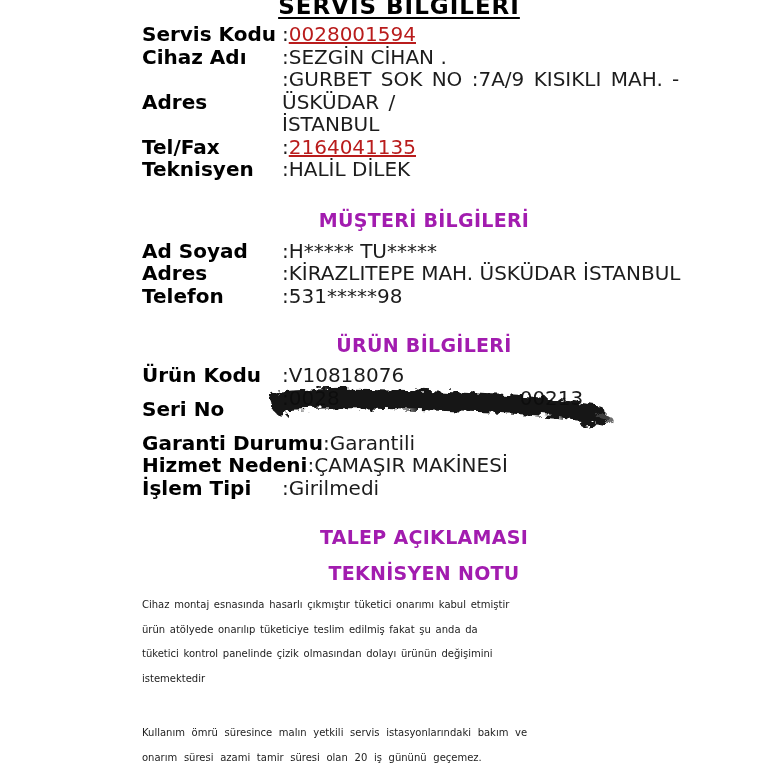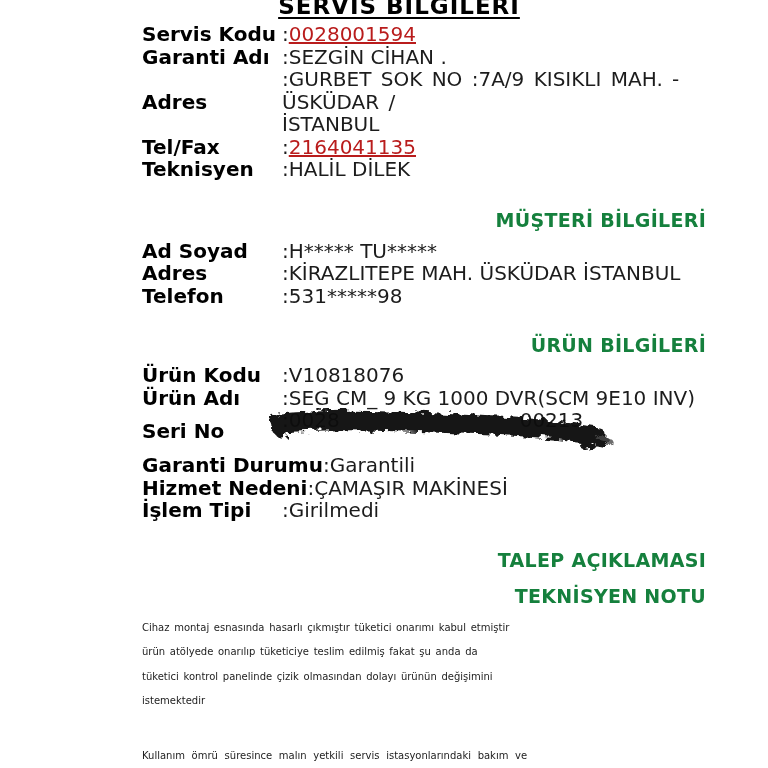--- a/index.html
+++ b/index.html
@@ -23,23 +23,23 @@
     font-size:23px;font-weight:bold;color:#000;
     line-height:26px;letter-spacing:1px;
     width:564px;text-align:center;
     position:relative;left:-25px;
     text-decoration:underline;
     text-decoration-thickness:2px;
     text-underline-offset:3px;
     margin:0 0 0 0;
   }
   .h2{
-    font-size:19px;font-weight:bold;color:#15803d;
+    font-size:19px;font-weight:bold;color:#a21caf;
     line-height:21px;letter-spacing:0.3px;
-    width:564px;text-align:right;
+    width:564px;text-align:center;
     margin:0;
   }
   .h2.customer{margin-top:29px;margin-bottom:9px;}
   .h2.product{margin-top:28px;margin-bottom:8px;}
   .h2.request{margin-top:28px;}
   .h2.technote{margin-top:15px;}
   .rows{margin-top:4px;}
   .row{display:flex;align-items:center;line-height:22.5px;font-size:20px;}
   .row .label{
     flex:0 0 140px;font-weight:bold;color:#000;white-space:nowrap;
@@ -74,21 +74,21 @@
 <div class="page">
   <div class="content">
 
     <h1 class="h1">SERVİS BİLGİLERİ</h1>
     <div class="rows">
       <div class="row">
         <span class="label">Servis Kodu</span>
         <span class="value"><span class="colon">:</span><a class="doclink">0028001594</a></span>
       </div>
       <div class="row">
-        <span class="label">Garanti Adı</span>
+        <span class="label">Cihaz Adı</span>
         <span class="value"><span class="colon">:</span><span>SEZGİN CİHAN .</span></span>
       </div>
       <div class="row">
         <span class="label">Adres</span>
         <span class="value wide"><span class="colon">:</span><span>GURBET SOK NO :7A/9 KISIKLI MAH. - ÜSKÜDAR /
 İSTANBUL</span></span>
       </div>
       <div class="row">
         <span class="label">Tel/Fax</span>
         <span class="value"><span class="colon">:</span><a class="doclink">2164041135</a></span>
@@ -113,24 +113,20 @@
         <span class="label">Telefon</span>
         <span class="value"><span class="colon">:</span><span>531*****98</span></span>
       </div>
     </div>
 
     <h2 class="h2 product">ÜRÜN BİLGİLERİ</h2>
     <div class="rows">
       <div class="row">
         <span class="label">Ürün Kodu</span>
         <span class="value"><span class="colon">:</span><span>V10818076</span></span>
-      </div>
-      <div class="row">
-        <span class="label">Ürün Adı</span>
-        <span class="value"><span class="colon">:</span><span>SEG CM_ 9 KG 1000 DVR(SCM 9E10 INV)</span></span>
       </div>
       <div class="row">
         <span class="label">Seri No</span>
         <span class="value serial-value"><span class="colon">:</span><span>0028</span><span class="serial-gap"></span><span>00213</span>
           <svg class="sc" viewBox="0 0 352 50" xmlns="http://www.w3.org/2000/svg">
             <defs>
               <filter id="rough" x="-20%" y="-40%" width="140%" height="200%">
                 <feTurbulence type="fractalNoise" baseFrequency="0.11 0.16" numOctaves="3" seed="7" result="n"></feTurbulence>
                 <feDisplacementMap in="SourceGraphic" in2="n" scale="11"></feDisplacementMap>
               </filter>

